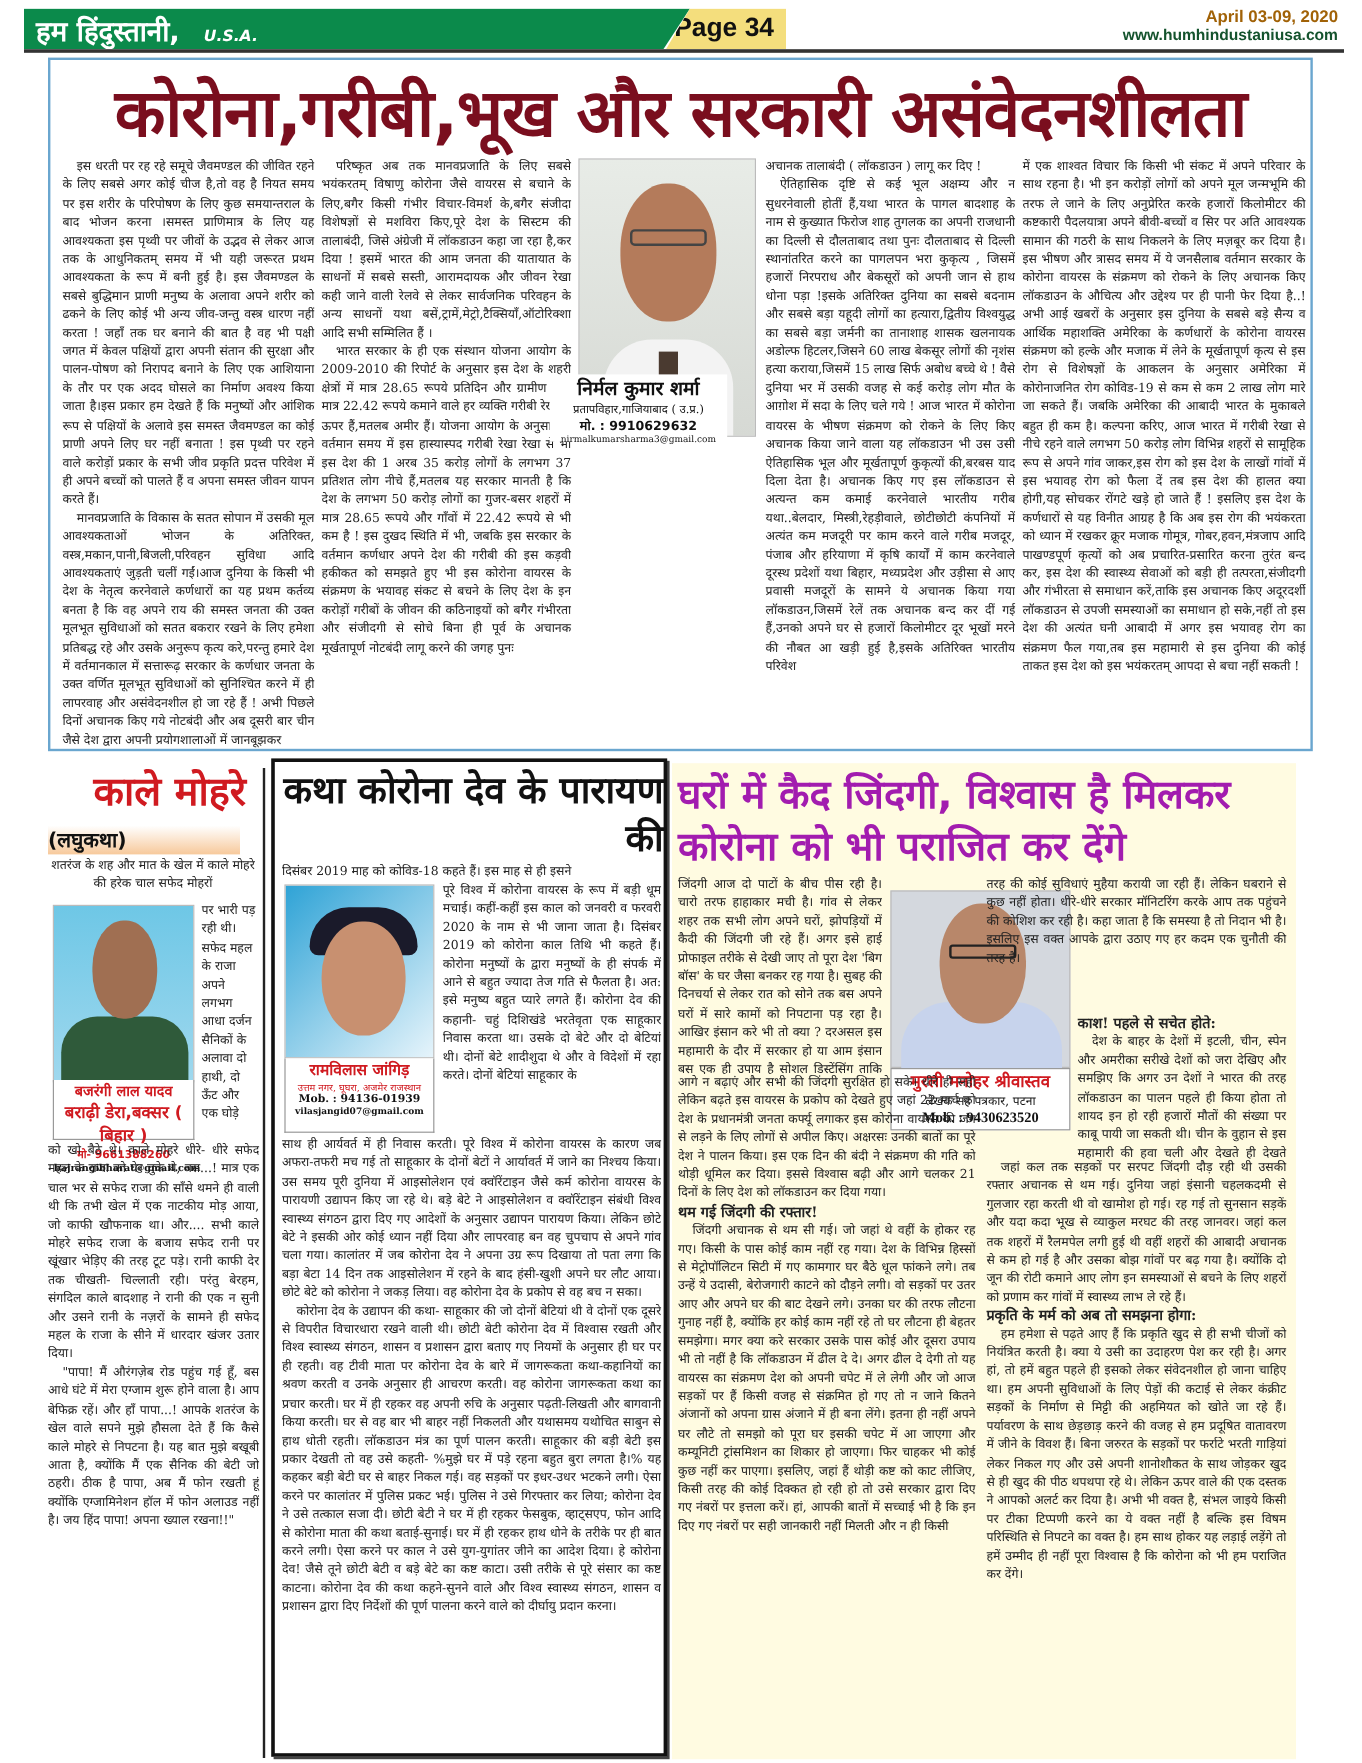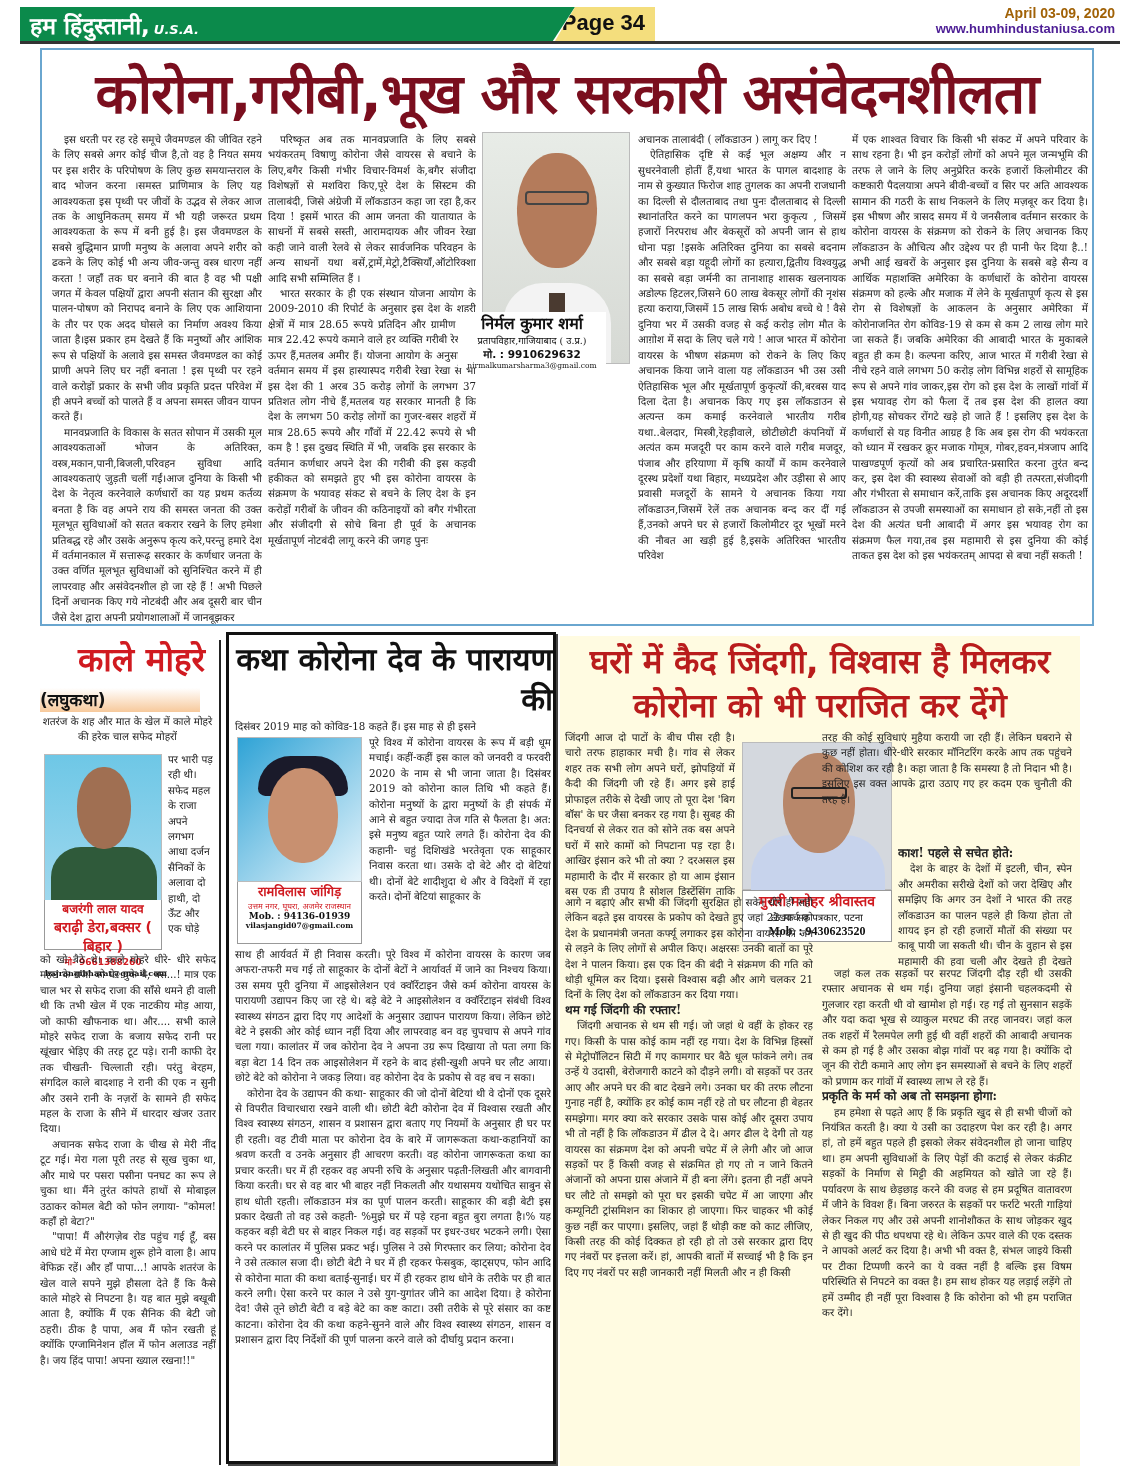--- a/index.html
+++ b/index.html
@@ -1,41 +1,41 @@
 <!DOCTYPE html>
 <html><head>
 <meta charset="utf-8">
 <style>
 *{box-sizing:border-box;margin:0;padding:0}
 body{width:1135px;height:1469px;background:#fff;font-family:"DejaVu Serif",serif;color:#111;position:relative;overflow:hidden}
 .masthead{position:absolute;left:20px;top:5px;width:1100px;height:36px}
 .brandbar{position:absolute;left:0;top:2px;width:555px;height:34px;background:#0b8a4b;clip-path:polygon(0 0,100% 0,96% 100%,0 100%)}
 .brand{position:absolute;left:10px;top:2px;color:#fff;font-family:"DejaVu Sans",sans-serif;font-weight:bold;font-size:23px;white-space:nowrap}
-.brand .usa{font-size:13px;font-style:italic;margin-left:4px}
+.brand .usa{font-size:13px;font-style:italic;margin-left:20px}
 .pagetab{position:absolute;left:535px;top:2px;width:100px;height:34px;background:#f4de7d;clip-path:polygon(20% 0,100% 0,100% 100%,0 100%);font-family:"Liberation Sans",sans-serif;font-weight:bold;font-size:22px;text-align:right;padding:3px 10px 0 0}
 .dateline{position:absolute;right:5px;top:0;text-align:right;font-family:"Liberation Sans",sans-serif;font-weight:bold}
 .dateline .d{color:#a16207;font-size:14px}
-.dateline .w{color:#4c1d95;font-size:13px}
+.dateline .w{color:#14532d;font-size:13px}
 .rule{position:absolute;left:20px;top:41px;width:1100px;height:3px;background:#333}
 .mainbox{position:absolute;left:40px;top:48px;width:1054px;height:578px;border:2px solid #6aa6cf}
 .headline{position:absolute;left:0;top:4px;width:100%;text-align:center;color:#7a0e1e;font-family:"DejaVu Sans",sans-serif;font-weight:bold;font-size:55px;letter-spacing:-1px}
 .col{position:absolute;font-size:10.3px;line-height:15.4px;text-align:justify;color:#222;overflow:hidden}
 .col p{text-indent:12px}
 .portrait{position:absolute;background:linear-gradient(#e8ece7,#d6d9d4);border:1px solid #bbb}
 .face{position:absolute;border-radius:48%;background:#b47b5b}
 .shirt{position:absolute;background:#f3f3f3}
 .namebox{position:absolute;background:#fff;text-align:center;border:1px solid #999}
 .nm{font-weight:bold;font-family:"DejaVu Serif",serif}
 .kaale-title{position:absolute;left:55px;top:636px;width:150px;text-align:right;color:#d01a20;font-family:"DejaVu Sans",sans-serif;font-weight:bold;font-size:33px}
 .laghu{position:absolute;left:40px;top:688px;width:160px;height:24px;background:linear-gradient(#fff,#f7c99b);text-align:left;font-family:"DejaVu Sans",sans-serif;font-weight:bold;font-size:17px}
 .vline{position:absolute;width:2px;background:#222}
 .katha-box{position:absolute;left:226px;top:632px;width:330px;height:832px;border:3px solid #111;box-shadow:2px 2px 0 #444}
 .katha-title{position:absolute;left:0;top:4px;width:100%;text-align:right;font-family:"DejaVu Sans",sans-serif;font-weight:bold;font-size:31px;line-height:40px;color:#111}
 .yellow{position:absolute;left:560px;top:636px;width:520px;height:830px;background:#fffbe1}
-.ghar-title{position:absolute;left:565px;top:640px;width:510px;text-align:center;color:#b91c1c;font-family:"DejaVu Sans",sans-serif;font-weight:bold;font-size:33px;line-height:44px}
+.ghar-title{position:absolute;left:565px;top:640px;width:510px;color:#a21caf;font-family:"DejaVu Sans",sans-serif;font-weight:bold;font-size:33px;line-height:44px}
 .subhd{font-weight:bold;font-size:12px}
 .red{color:#d01a20}
 </style>
 </head>
 <body>
 
 <div class="masthead">
   <div class="brandbar">
     <div class="brand"><span>हम हिंदुस्तानी,</span><span class="usa">U.S.A.</span></div>
   </div>
@@ -87,21 +87,20 @@
 </div>
 <div class="namebox" style="left:44px;top:900px;width:118px;height:50px;border-top:none">
   <div class="nm red" style="font-size:12px;font-family:'DejaVu Sans',sans-serif">बजरंगी लाल यादव</div>
   <div class="red" style="font-size:14px;font-weight:bold;font-family:'DejaVu Sans',sans-serif">बराढ़ी डेरा,बक्सर ( बिहार )</div>
   <div class="red" style="font-size:9px;font-weight:bold;font-family:'DejaVu Sans',sans-serif">मो- 9661388260</div>
   <div style="font-size:8px;font-weight:bold">bajrangibharat@gmail.com</div>
 </div>
 <div class="col" style="left:168px;top:752px;width:48px;height:200px;text-align:left">पर भारी पड़ रही थी।सफेद महल के राजा अपने लगभग आधा दर्जन सैनिकों के अलावा दो हाथी, दो ऊँट और एक घोड़े</div>
 <div class="col" style="left:40px;top:952px;width:176px;height:510px">
   <p style="text-indent:0">को खो बैठे थे। काले मोहरे धीरे- धीरे सफेद महल के राजा को घेर चुके थे, बस...! मात्र एक चाल भर से सफेद राजा की साँसे थमने ही वाली थी कि तभी खेल में एक नाटकीय मोड़ आया, जो काफी खौफनाक था। और.... सभी काले मोहरे सफेद राजा के बजाय सफेद रानी पर खूंखार भेड़िए की तरह टूट पड़े। रानी काफी देर तक चीखती- चिल्लाती रही। परंतु बेरहम, संगदिल काले बादशाह ने रानी की एक न सुनी और उसने रानी के नज़रों के सामने ही सफेद महल के राजा के सीने में धारदार खंजर उतार दिया।</p>
-  <p>अचानक सफेद राजा के चीख से मेरी नींद टूट गई। मेरा गला पूरी तरह से सूख चुका था, और माथे पर पसरा पसीना पनघट का रूप ले चुका था। मैंने तुरंत कांपते हाथों से मोबाइल उठाकर कोमल बेटी को फोन लगाया- "कोमल! कहाँ हो बेटा?"</p>
   <p>"पापा! मैं औरंगज़ेब रोड पहुंच गई हूँ, बस आधे घंटे में मेरा एग्जाम शुरू होने वाला है। आप बेफिक्र रहें। और हाँ पापा...! आपके शतरंज के खेल वाले सपने मुझे हौसला देते हैं कि कैसे काले मोहरे से निपटना है। यह बात मुझे बखूबी आता है, क्योंकि मैं एक सैनिक की बेटी जो ठहरी। ठीक है पापा, अब मैं फोन रखती हूं क्योंकि एग्जामिनेशन हॉल में फोन अलाउड नहीं है। जय हिंद पापा! अपना ख्याल रखना!!"</p>
 </div>
 <div class="vline" style="left:219px;top:640px;height:825px"></div>
 
 <div class="katha-box">
   <div class="katha-title">कथा कोरोना देव के पारायण की</div>
   <div class="col" style="left:6px;top:84px;width:314px;height:16px;text-indent:0">दिसंबर 2019 माह को कोविड-18 कहते हैं। इस माह से ही इसने</div>
   <div class="portrait" style="left:8px;top:102px;width:125px;height:145px;background:linear-gradient(135deg,#2fa3d6,#e6f4fb)">
     <div style="position:absolute;left:20px;top:18px;width:90px;height:40px;background:#1a1a2a;border-radius:45px 45px 10px 10px"></div>
     <div class="face" style="left:30px;top:30px;width:70px;height:95px;background:#c89070"></div>

